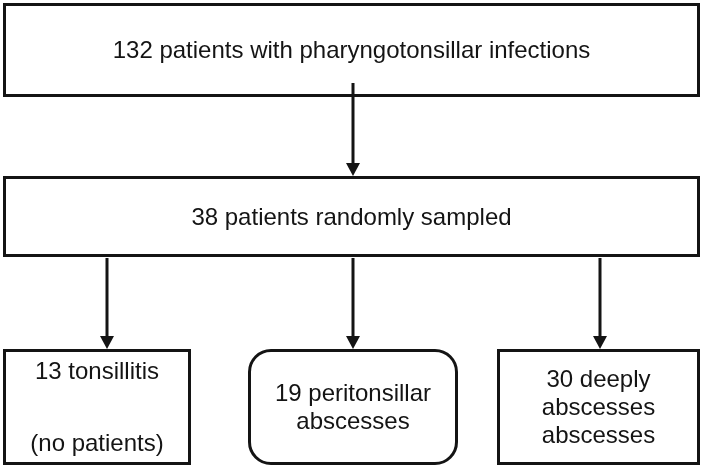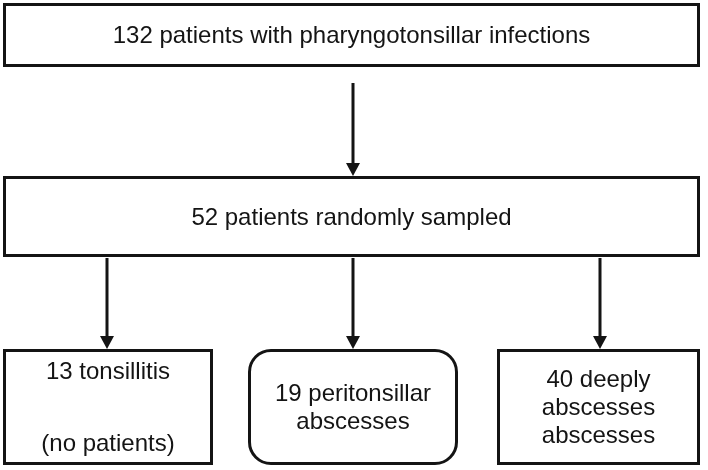--- a/index.html
+++ b/index.html
@@ -23,23 +23,23 @@
     background: #ffffff;
     display: flex;
     flex-direction: column;
     align-items: center;
     justify-content: center;
     text-align: center;
     font-size: 24px;
     line-height: 28px;
     letter-spacing: 0;
   }
-  .box-top   { left: 3px;   top: 3px;   width: 697px; height: 64px; }
+  .box-top   { left: 3px;   top: 3px;   width: 697px; height: 94px; }
   .box-mid   { left: 3px;   top: 176px; width: 697px; height: 81px; }
-  .box-leaf1 { left: 3px;   top: 349px; width: 210px; height: 116px; gap: 44px; }
+  .box-leaf1 { left: 3px;   top: 349px; width: 188px; height: 116px; gap: 44px; }
   .box-leaf2 { left: 248px; top: 349px; width: 210px; height: 116px; border-radius: 23px; }
   .box-leaf3 { left: 497px; top: 349px; width: 203px; height: 116px; }
 
   .arrow {
     position: absolute;
     width: 18px;
   }
   .arrow .shaft {
     position: absolute;
     left: 50%;
@@ -75,21 +75,21 @@
   <div class="box box-top">
     <span class="line">132 patients with pharyngotonsillar infections</span>
   </div>
 
   <div class="arrow arrow-top">
     <div class="shaft"></div>
     <div class="head"></div>
   </div>
 
   <div class="box box-mid">
-    <span class="line">52 patients randomly sampled</span>
+    <span class="line">38 patients randomly sampled</span>
   </div>
 
   <div class="arrow arrow-leaf1">
     <div class="shaft"></div>
     <div class="head"></div>
   </div>
   <div class="arrow arrow-leaf2">
     <div class="shaft"></div>
     <div class="head"></div>
   </div>
@@ -102,18 +102,18 @@
     <span class="line">13 tonsillitis</span>
     <span class="line">(no patients)</span>
   </div>
 
   <div class="box box-leaf2">
     <span class="line">19 peritonsillar</span>
     <span class="line">abscesses</span>
   </div>
 
   <div class="box box-leaf3">
-    <span class="line">40 deeply</span>
+    <span class="line">30 deeply</span>
     <span class="line">abscesses</span>
     <span class="line">abscesses</span>
   </div>
 
 </div>
 
 </body></html>

